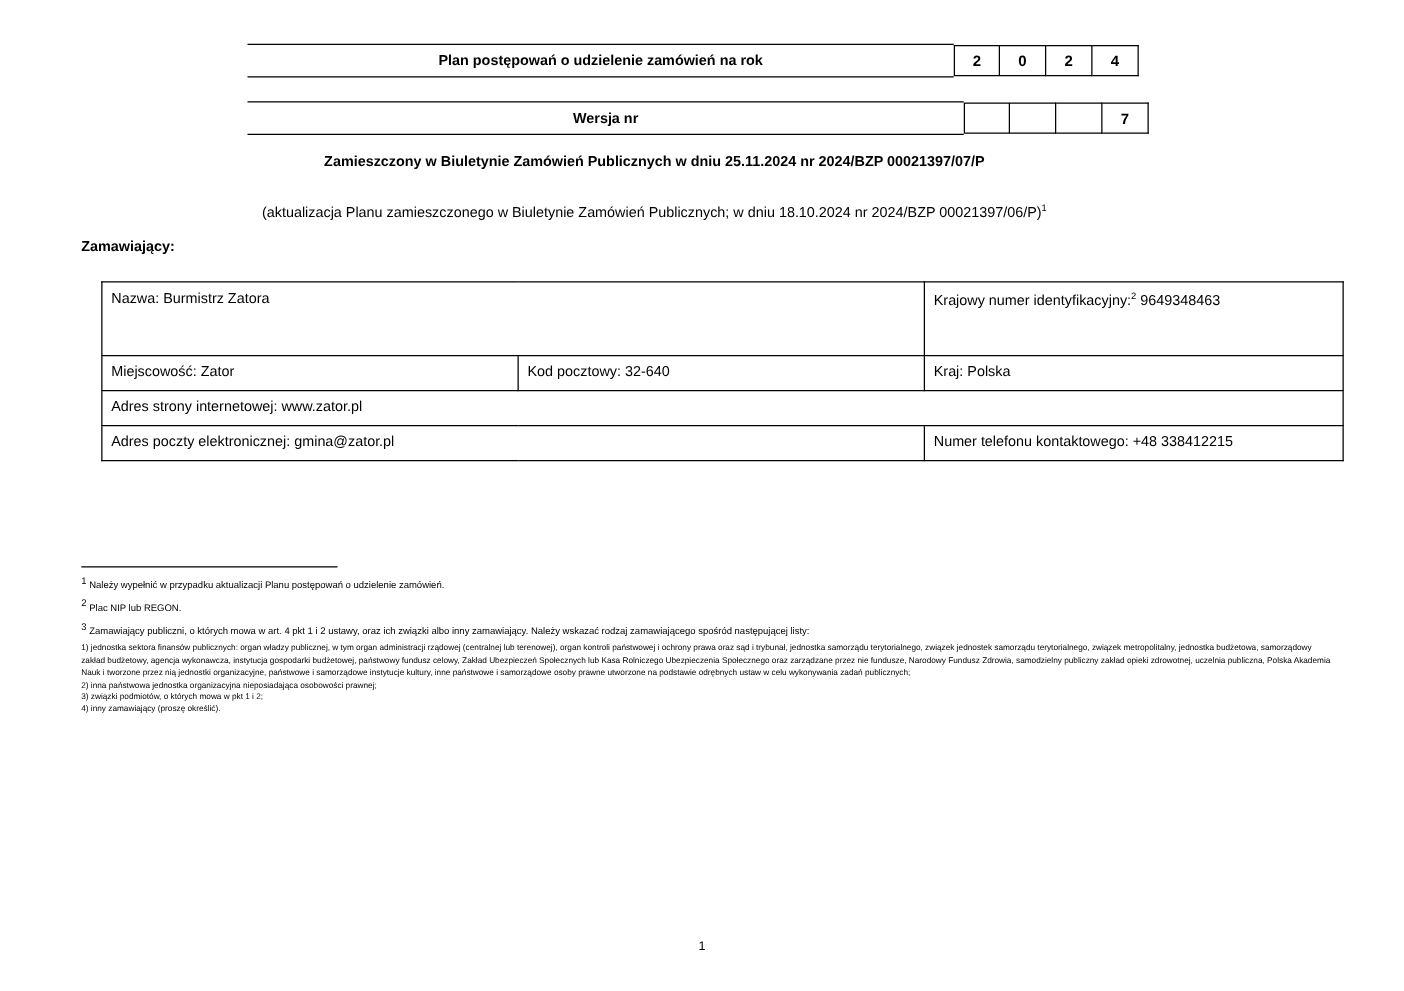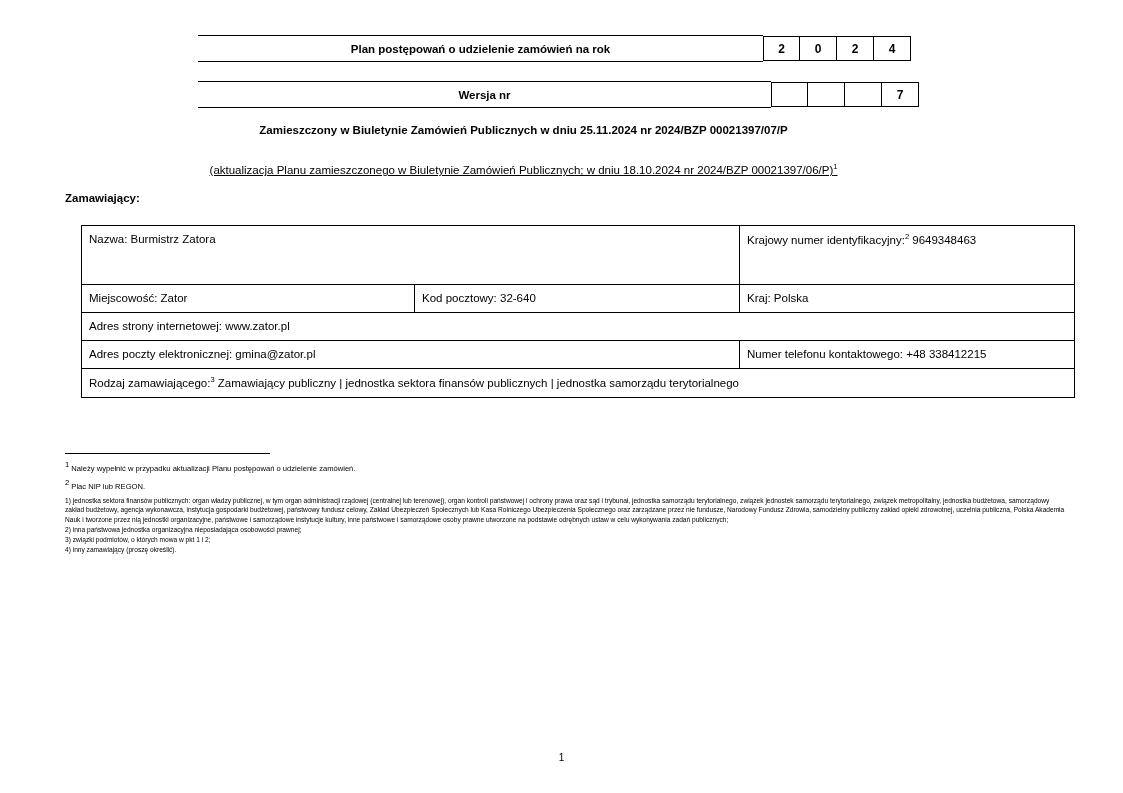--- a/index.html
+++ b/index.html
@@ -63,21 +63,20 @@
   .center-line {
     position: absolute;
     text-align: center;
     font-size: 11.5px;
     font-weight: bold;
     width: 100%;
     left: 0;
   }
   .center-line.normal {
     font-weight: normal;
-    text-decoration: underline;
   }
   .sup {
     font-size: 7.5px;
     vertical-align: super;
   }
 
   .label-zamawiajacy {
     position: absolute;
     left: 65px;
     top: 192px;
@@ -200,39 +199,37 @@
         <td>Kod pocztowy: 32-640</td>
         <td>Kraj: Polska</td>
       </tr>
       <tr class="row-normal">
         <td colspan="3">Adres strony internetowej: www.zator.pl</td>
       </tr>
       <tr class="row-normal">
         <td colspan="2">Adres poczty elektronicznej: gmina@zator.pl</td>
         <td>Numer telefonu kontaktowego: +48 338412215</td>
       </tr>
-      <tr class="row-normal">
-        <td colspan="3">
-          <span>Rodzaj zamawiającego:</span><span class="sup">3</span>
-          <span>Zamawiający publiczny | jednostka sektora finansów publicznych | jednostka samorządu terytorialnego</span>
-        </td>
-      </tr>
     </tbody>
   </table>
 
   <div class="fn-rule"></div>
 
   <div class="footnotes">
     <div class="fn">
       <span class="marker">1</span>
       <span>Należy wypełnić w przypadku aktualizacji Planu postępowań o udzielenie zamówień.</span>
     </div>
     <div class="fn">
       <span class="marker">2</span>
       <span>Plac NIP lub REGON.</span>
+    </div>
+    <div class="fn">
+      <span class="marker">3</span>
+      <span>Zamawiający publiczni, o których mowa w art. 4 pkt 1 i 2 ustawy, oraz ich związki albo inny zamawiający. Należy wskazać rodzaj zamawiającego spośród następującej listy:</span>
     </div>
     <div class="fn-list">
       <div>1) jednostka sektora finansów publicznych: organ władzy publicznej, w tym organ administracji rządowej (centralnej lub terenowej), organ kontroli państwowej i ochrony prawa oraz sąd i trybunał, jednostka samorządu terytorialnego, związek jednostek samorządu terytorialnego, związek metropolitalny, jednostka budżetowa, samorządowy zakład budżetowy, agencja wykonawcza, instytucja gospodarki budżetowej, państwowy fundusz celowy, Zakład Ubezpieczeń Społecznych lub Kasa Rolniczego Ubezpieczenia Społecznego oraz zarządzane przez nie fundusze, Narodowy Fundusz Zdrowia, samodzielny publiczny zakład opieki zdrowotnej, uczelnia publiczna, Polska Akademia Nauk i tworzone przez nią jednostki organizacyjne, państwowe i samorządowe instytucje kultury, inne państwowe i samorządowe osoby prawne utworzone na podstawie odrębnych ustaw w celu wykonywania zadań publicznych;</div>
       <div>2) inna państwowa jednostka organizacyjna nieposiadająca osobowości prawnej;</div>
       <div>3) związki podmiotów, o których mowa w pkt 1 i 2;</div>
       <div>4) inny zamawiający (proszę określić).</div>
     </div>
   </div>
 
   <div class="page-number">1</div>

